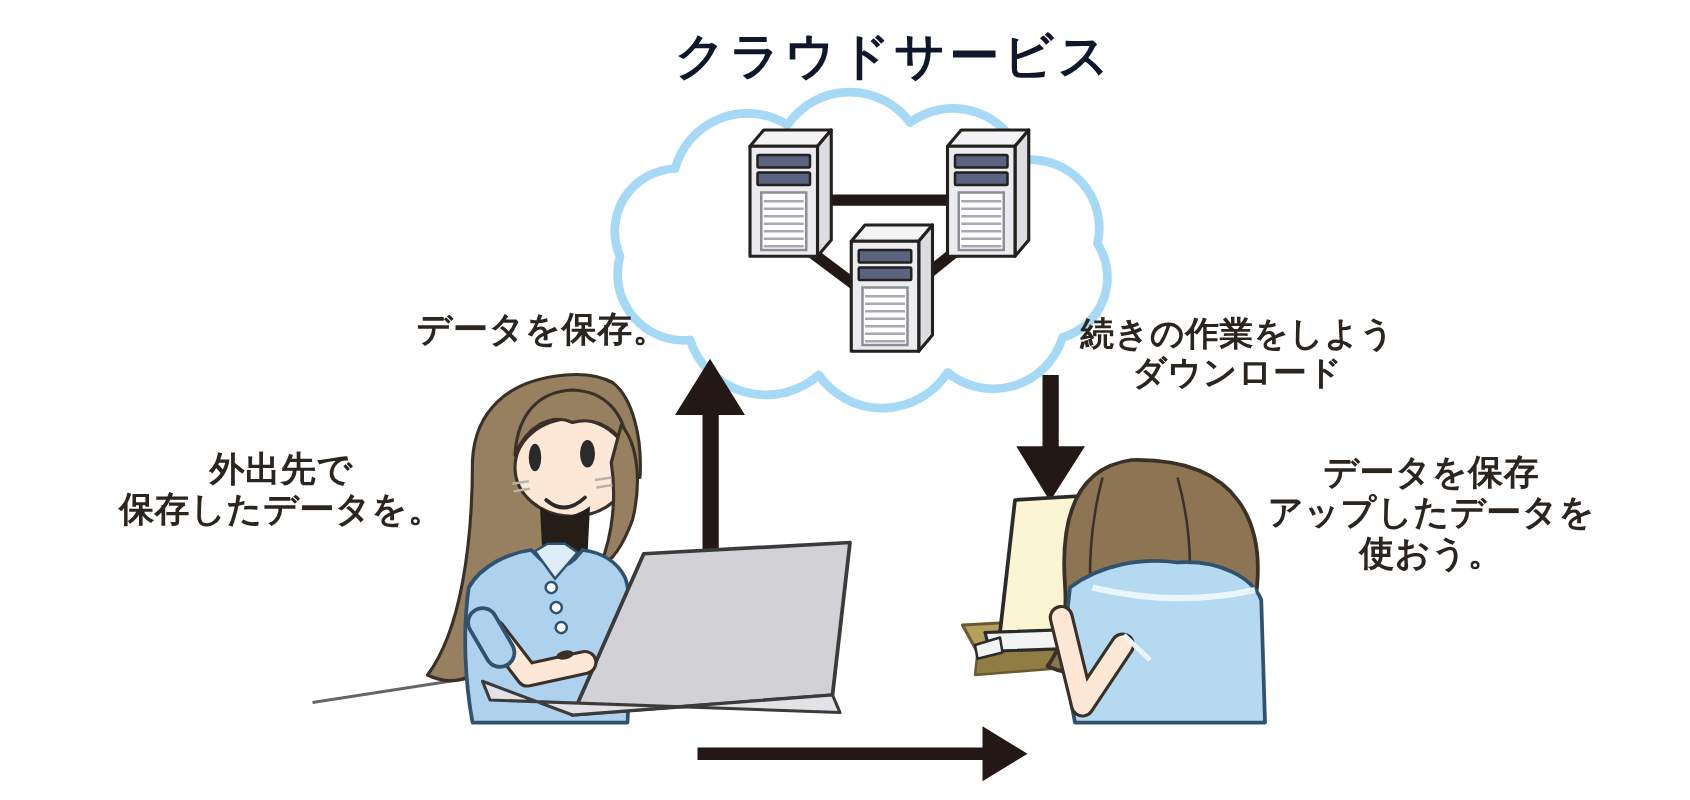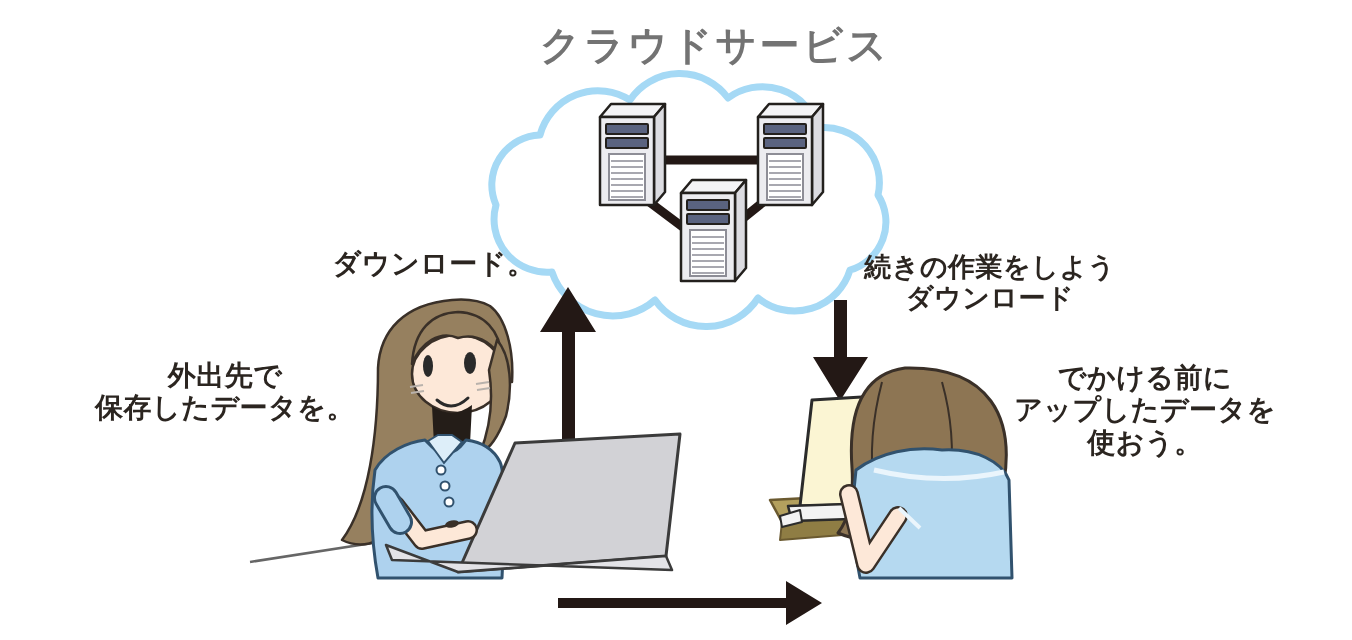--- a/index.html
+++ b/index.html
@@ -1,21 +1,21 @@
 <!DOCTYPE html>
 <html><head>
 <meta charset="utf-8">
 <style>
   html,body{margin:0;padding:0;background:#ffffff;}
   #stage{position:relative;width:1352px;height:640px;background:#ffffff;overflow:hidden;
          font-family:"Liberation Sans","DejaVu Sans",sans-serif;}
   #art{position:absolute;left:0;top:0;}
   .label{position:absolute;font-weight:bold;color:#2b2520;text-align:center;
          white-space:pre-line;line-height:1.16;letter-spacing:0.5px;}
-  .title{color:#737373;font-size:40px;letter-spacing:3px;}
+  .title{color:#0f172a;font-size:40px;letter-spacing:3px;}
 </style>
 </head>
 <body>
 
 <div id="stage">
 
   <svg id="art" width="1352" height="640" viewBox="0 0 1352 640">
 
     <defs>
       <g id="server-icon">
@@ -124,26 +124,26 @@
       <path d="M874,470 Q940,486 1004,472" stroke="#eaf5fc" stroke-width="5" fill="none"></path>
 
       <path d="M898,516 L866,564 L849,494" stroke="#3a3028" stroke-width="20" fill="none" stroke-linecap="round" stroke-linejoin="round"></path>
       <path d="M898,516 L866,564 L849,494" stroke="#fde8d8" stroke-width="15" fill="none" stroke-linecap="round" stroke-linejoin="round"></path>
       <path d="M899,508 L920,528" stroke="#eaf5fc" stroke-width="4" fill="none"></path>
     </g>
   </svg>
 
   <div class="label title" style="left:515px;top:22px;width:400px;">クラウドサービス</div>
 
-  <div class="label" style="left:324px;top:248px;width:220px;font-size:28px;">ダウンロード。</div>
+  <div class="label" style="left:324px;top:248px;width:220px;font-size:28px;">データを保存。</div>
 
   <div class="label" style="left:855px;top:252px;width:270px;font-size:27px;">続きの作業をしよう
 ダウンロード</div>
 
   <div class="label" style="left:50px;top:360px;width:350px;font-size:28px;">外出先で
 保存したデータを。</div>
 
-  <div class="label" style="left:1000px;top:362px;width:290px;font-size:28px;">でかける前に
+  <div class="label" style="left:1000px;top:362px;width:290px;font-size:28px;">データを保存
 アップしたデータを
 使おう。</div>
 
 
 </div>
 
 </body></html>

